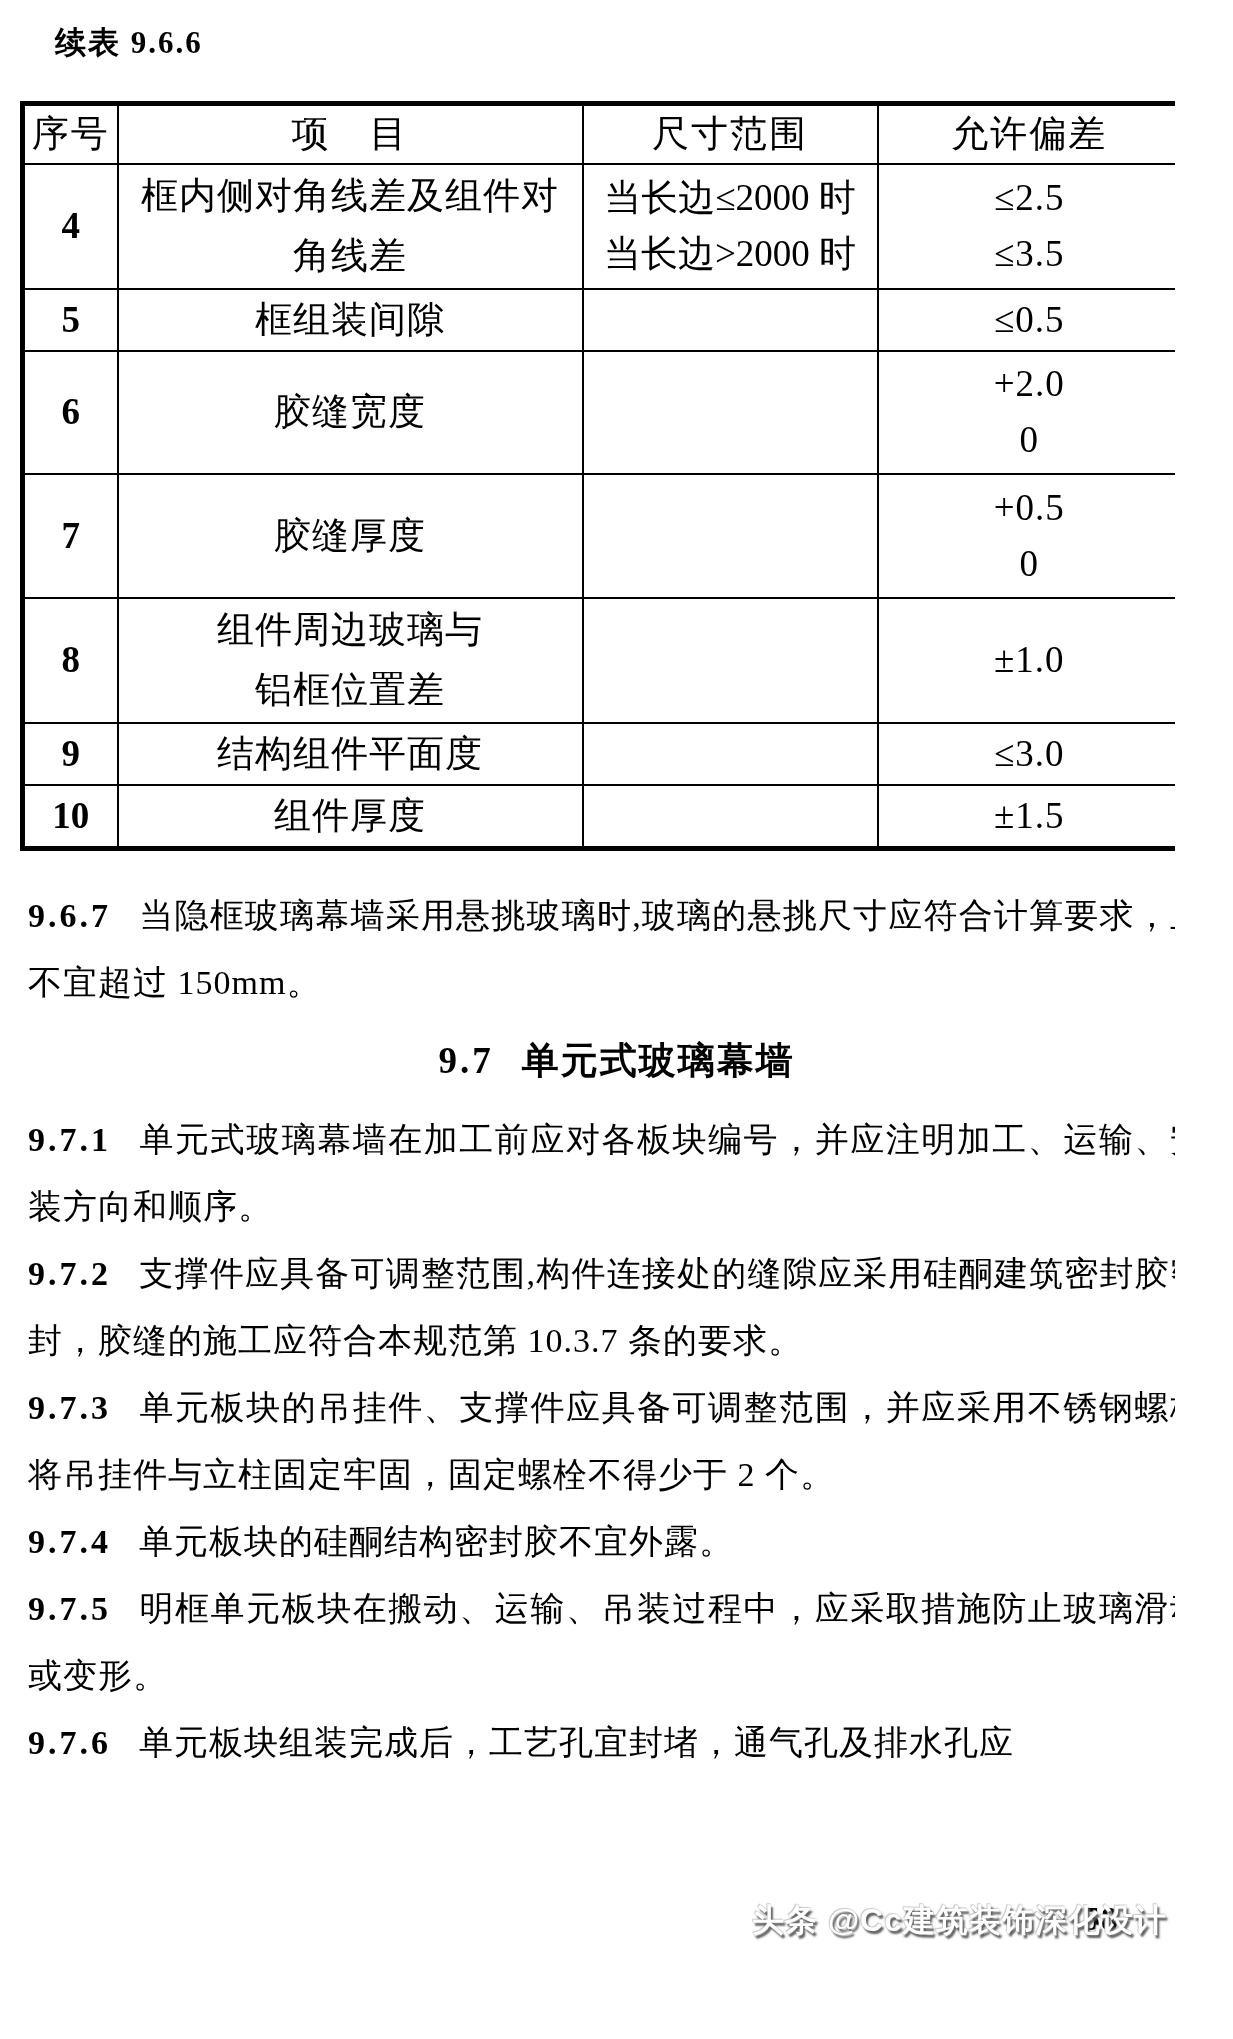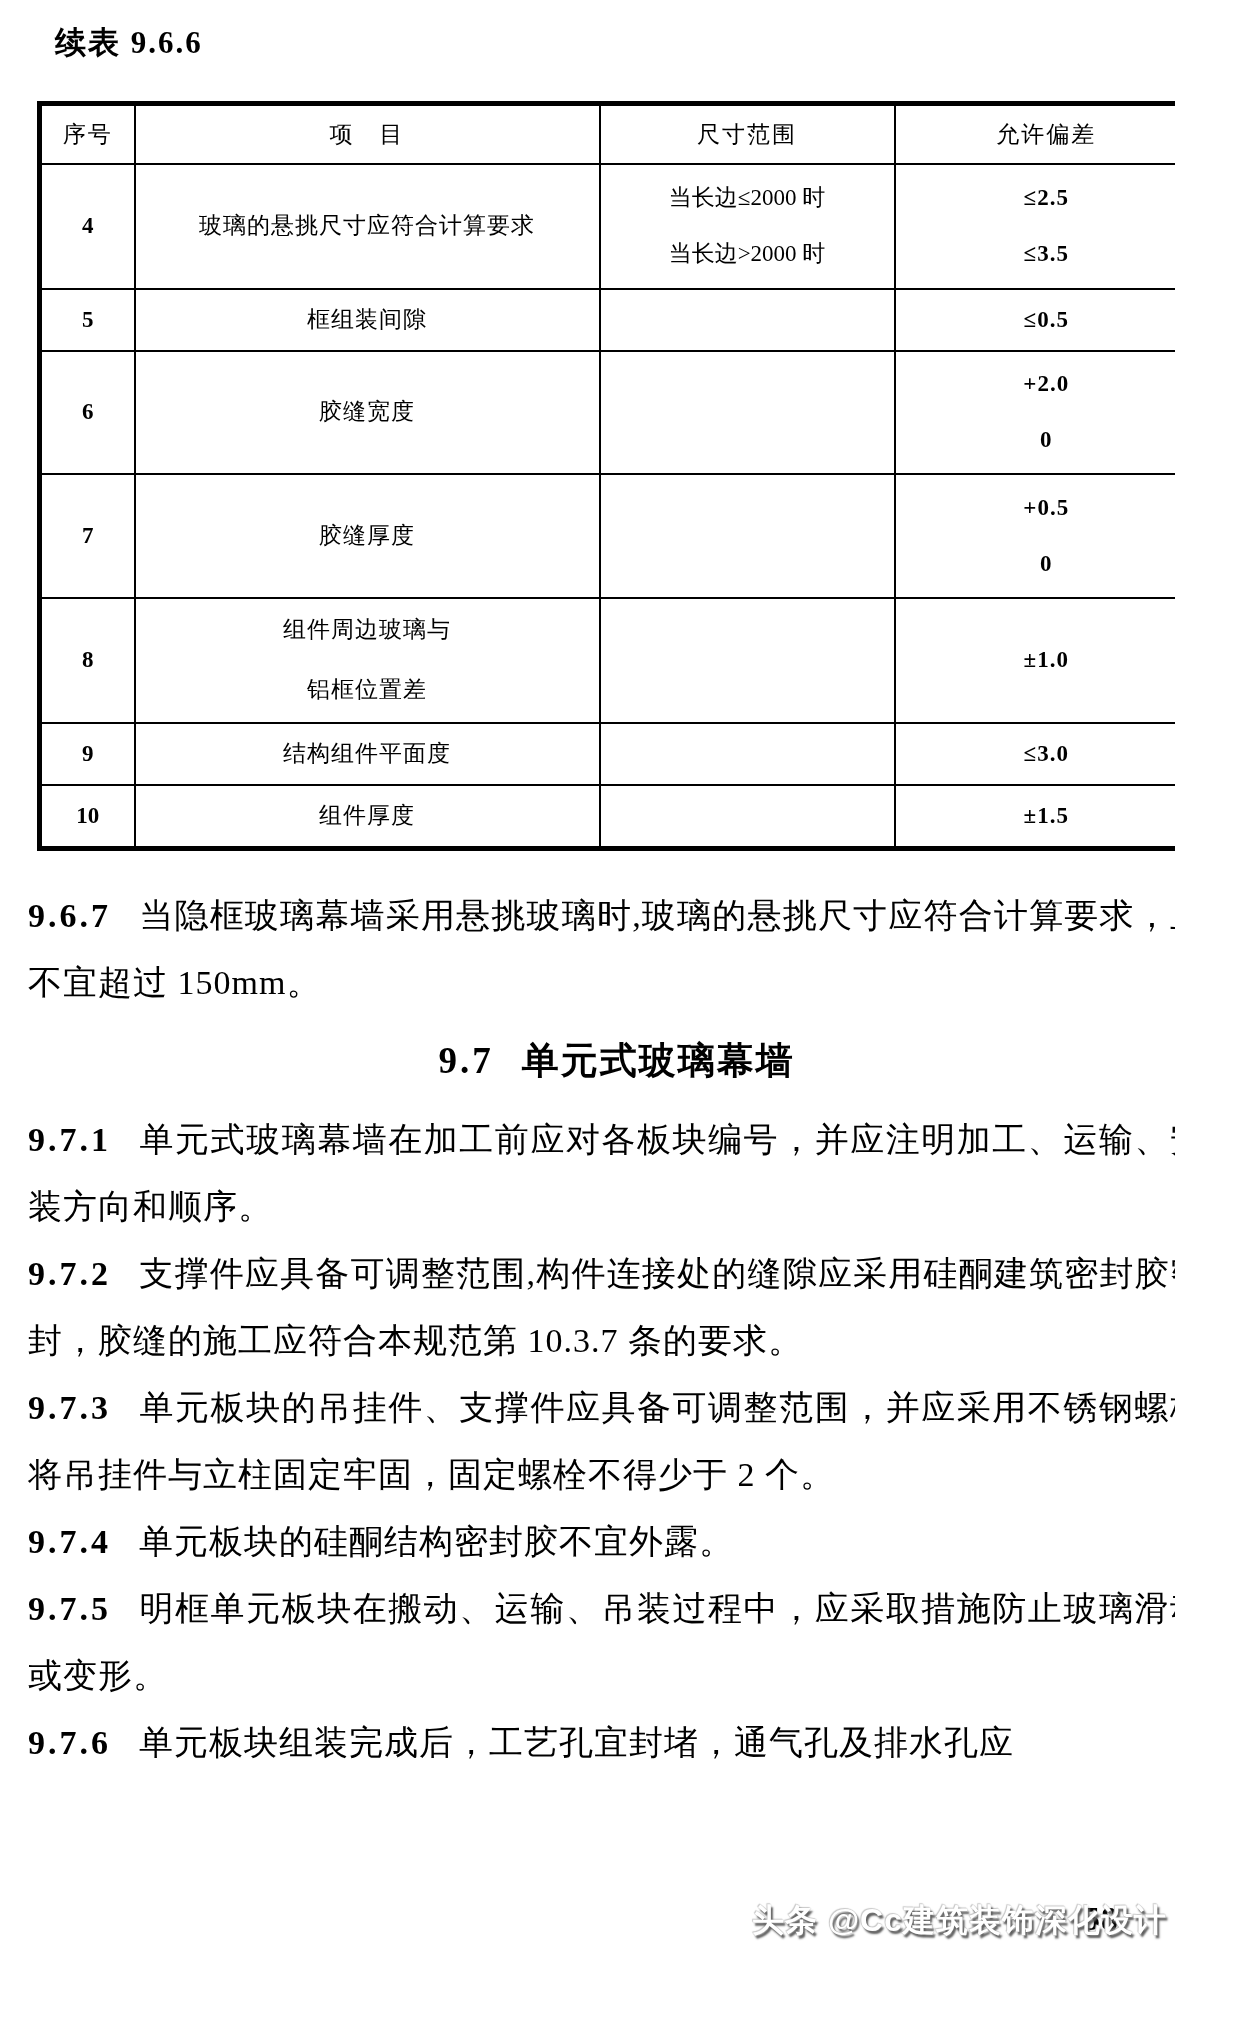--- a/index.html
+++ b/index.html
@@ -15,45 +15,45 @@
   .caption{
     position:absolute;
     left:55px;
     top:22px;
     font-size:31px;
     font-weight:bold;
     letter-spacing:2px;
   }
   table.spec-table{
     position:absolute;
-    left:37px;
+    left:20px;
     top:101px;
     width:1160px;
     border-collapse:collapse;
     table-layout:fixed;
     border:5px solid #000;
-    font-size:23px;
+    font-size:37px;
   }
   .spec-table th,.spec-table td{
     border:2px solid #000;
     text-align:center;
     vertical-align:middle;
     padding:0 4px;
   }
   .spec-table thead tr{height:60px;}
   .spec-table th{font-weight:normal;letter-spacing:2px;}
   .spec-table tbody tr:nth-child(1){height:125px;}
   .spec-table tbody tr:nth-child(2){height:62px;}
   .spec-table tbody tr:nth-child(3){height:123px;}
   .spec-table tbody tr:nth-child(4){height:124px;}
   .spec-table tbody tr:nth-child(5){height:125px;}
   .spec-table tbody tr:nth-child(6){height:61px;}
   .spec-table tbody tr:nth-child(7){height:62px;}
   .col-no{font-weight:bold;}
-  .col-tol{font-weight:bold;letter-spacing:1px;}
+  .col-tol{font-weight:normal;letter-spacing:1px;}
   .cline{line-height:56px;}
   .col-item .cline{line-height:60px;letter-spacing:1px;}
   .doc-body{
     position:absolute;
     left:28px;
     top:882px;
     width:1177px;
     font-size:34px;
   }
   .clause{
@@ -122,21 +122,21 @@
           <th>尺寸范围</th>
           <th>允许偏差</th>
         </tr>
     </thead>
     <tbody>
         <tr>
           <td class="col-no">
             <div class="cline">4</div>
           </td>
           <td class="col-item">
-            <div class="cline">玻璃的悬挑尺寸应符合计算要求</div>
+            <div class="cline">框内侧对角线差及组件对角线差</div>
           </td>
           <td class="col-range">
             <div class="cline">当长边≤2000 时</div>
             <div class="cline">当长边&gt;2000 时</div>
           </td>
           <td class="col-tol">
             <div class="cline">≤2.5</div>
             <div class="cline">≤3.5</div>
           </td>
         </tr>

